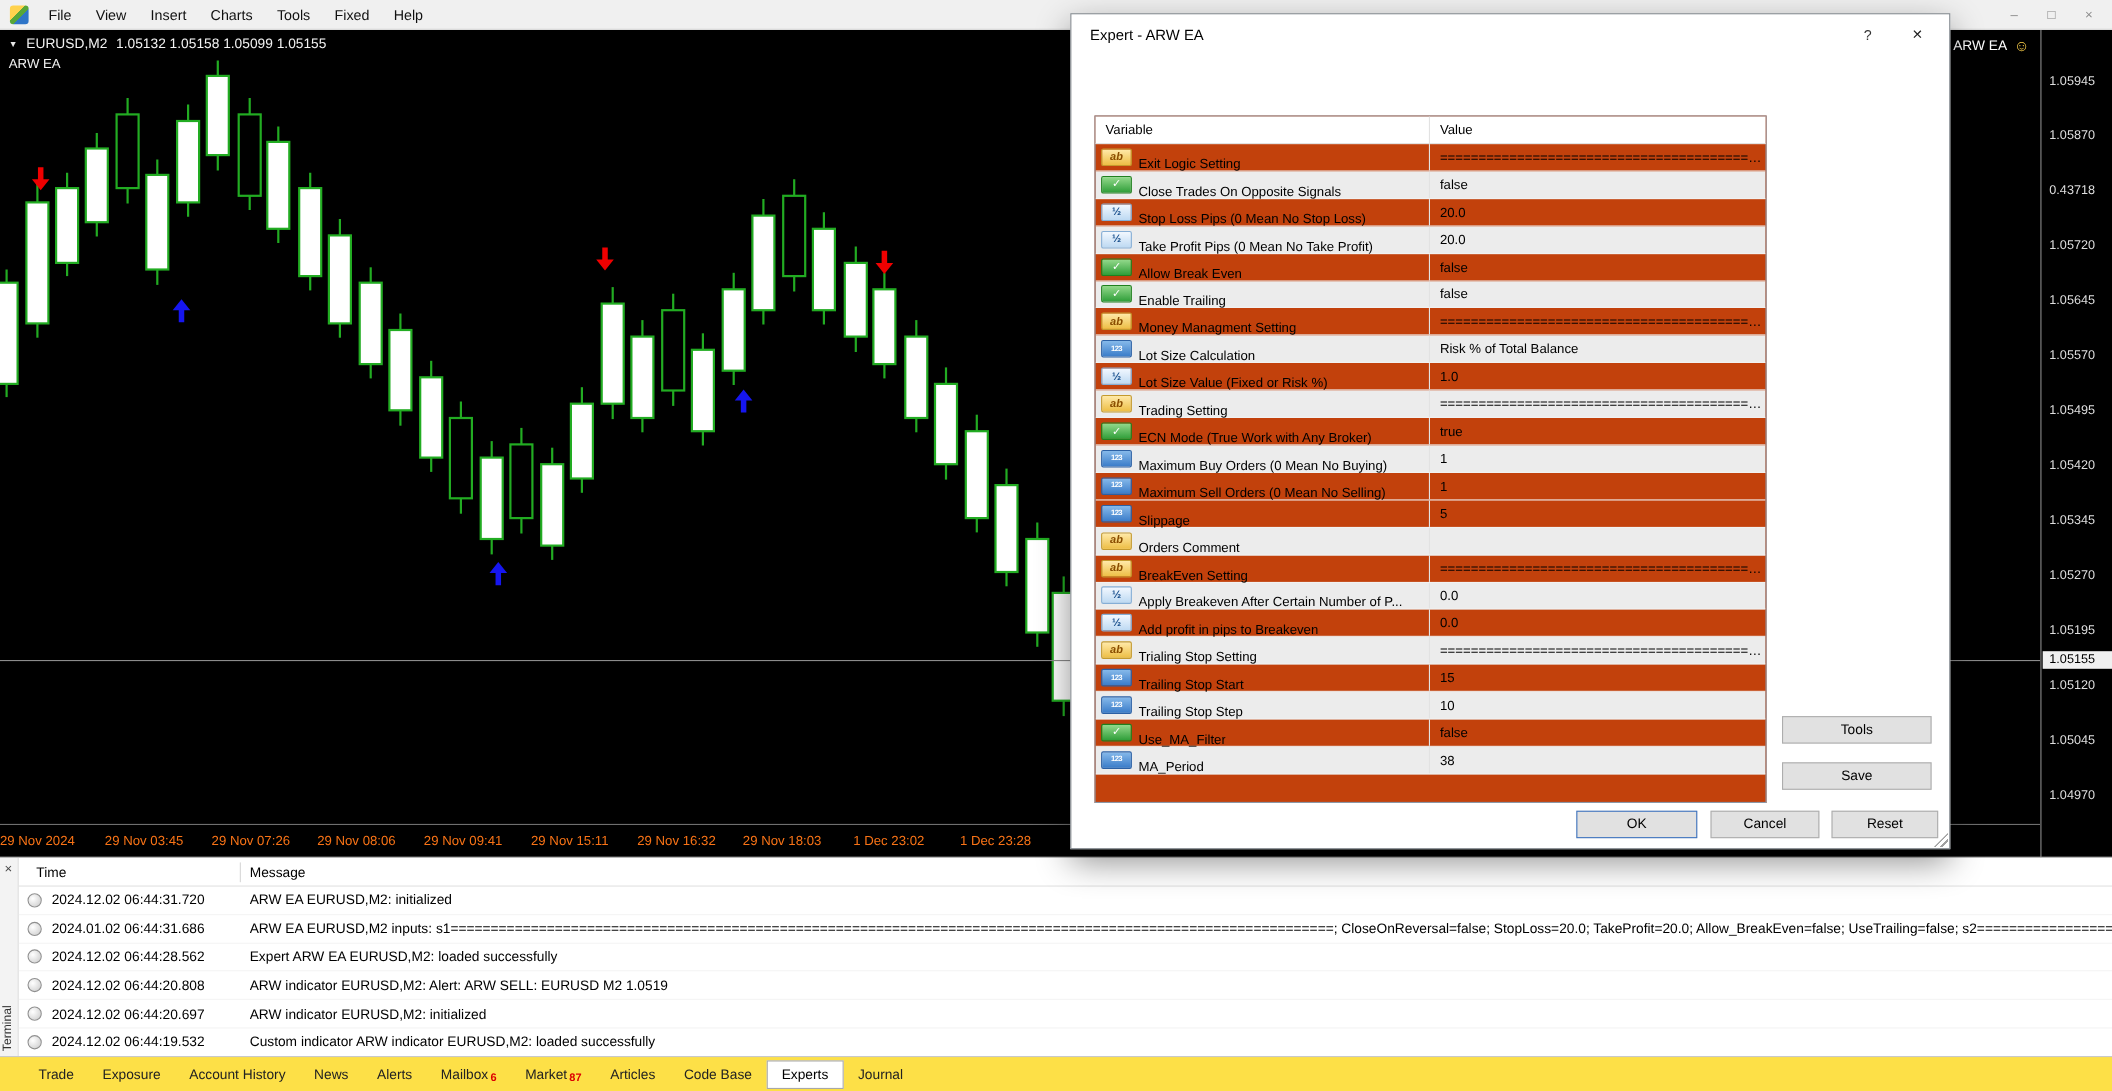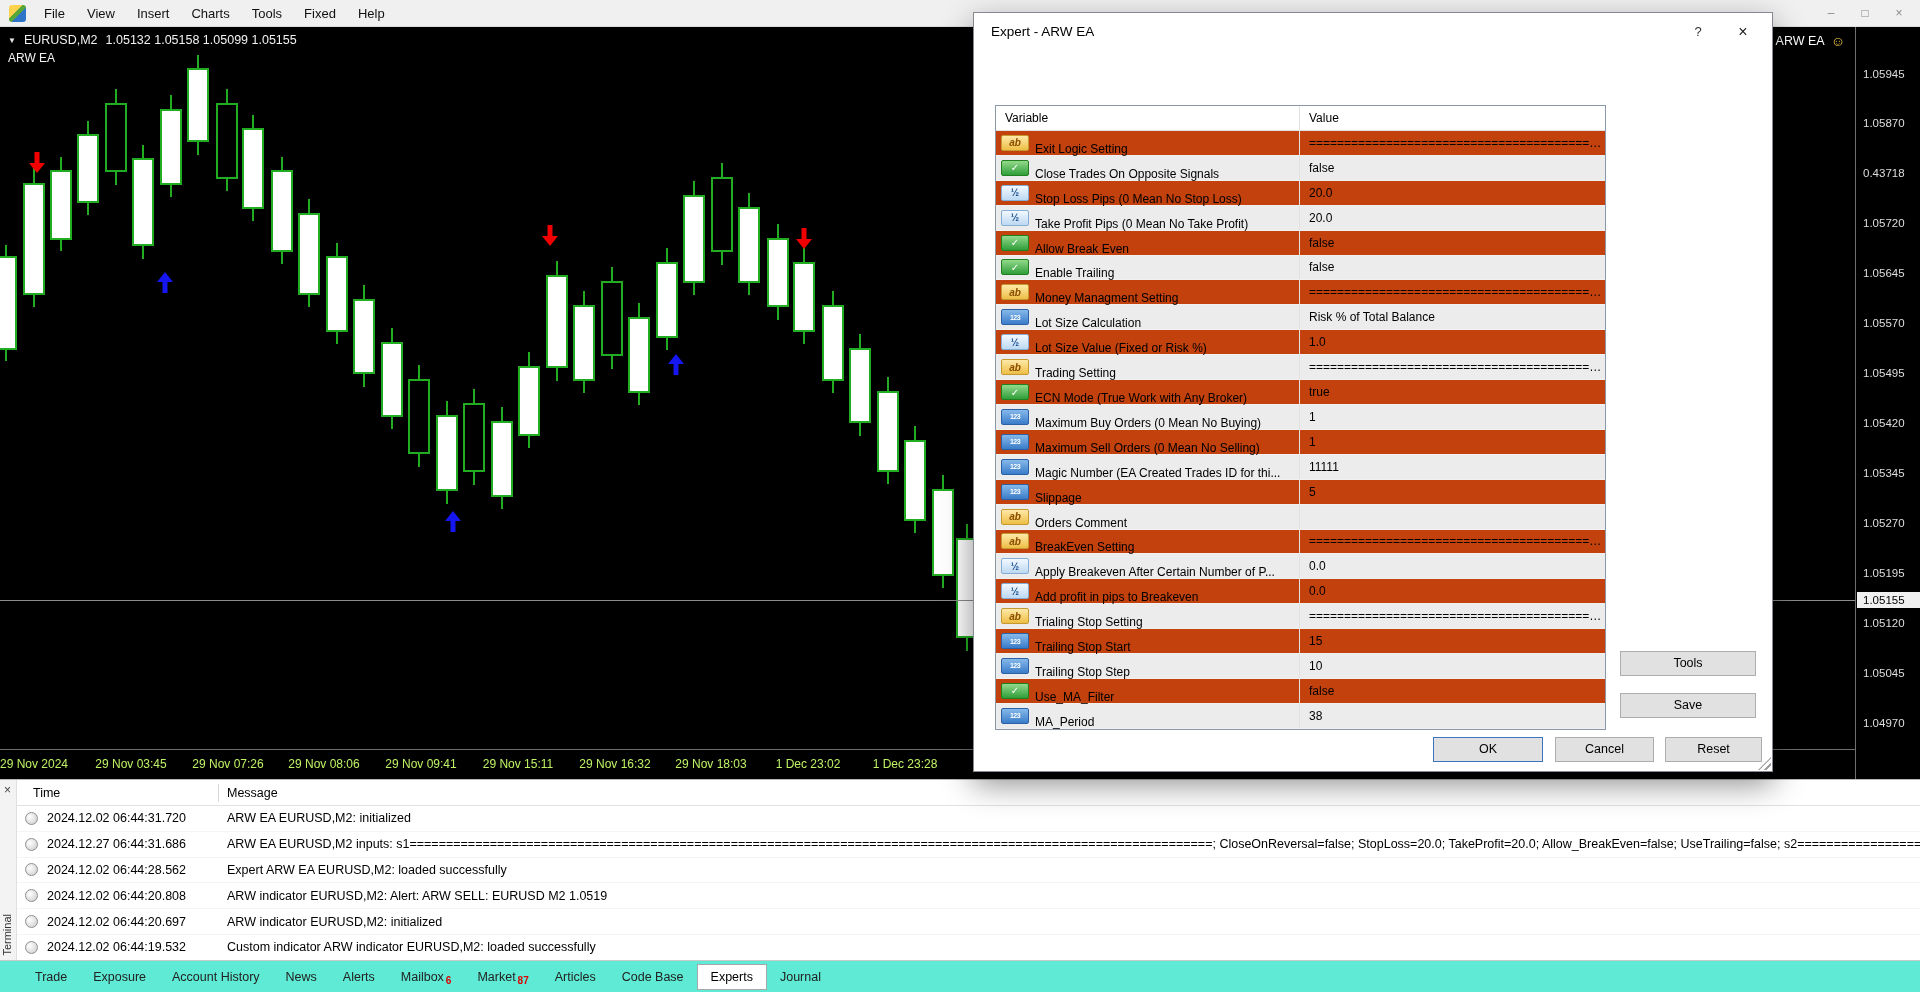--- a/index.html
+++ b/index.html
@@ -18,21 +18,21 @@
   
   .chart { position:absolute; top:27px; left:0; width:1855px; height:752px; background:#000; z-index:1; }
   .plot { position:absolute; top:0; left:0; }
   .bid-line { position:absolute; left:0; top:573px; width:100%; height:0; border-top:1px solid #8c8c8c; }
   .sym-info { position:absolute; top:6px; left:8px; color:#f2f2f2; font-size:12.5px; display:flex; gap:8px; align-items:center; white-space:nowrap; }
   .tri { font-size:8px; color:#e8e8e8; }
   .ea-label { position:absolute; top:24px; left:8px; color:#f2f2f2; font-size:12px; }
   .ea-badge { position:absolute; top:7px; right:10px; color:#fff; font-size:12.5px; display:flex; gap:6px; align-items:center; }
   .smiley { color:#ffd24a; font-size:14px; line-height:1; }
   .time-strip { position:absolute; left:0; top:722px; width:100%; height:30px; border-top:1px solid #6f6f6f; }
-  .time-label { position:absolute; top:7px; transform:translateX(-50%); color:#bef264; font-size:12px; white-space:nowrap; }
+  .time-label { position:absolute; top:7px; transform:translateX(-50%); color:#f97316; font-size:12px; white-space:nowrap; }
 
   
   .price-axis { position:absolute; top:27px; left:1855px; width:65px; height:752px; background:#000; border-left:1px solid #6f6f6f; z-index:2; }
   .price-label { position:absolute; left:7px; transform:translateY(-50%); color:#dedede; font-size:11.5px; }
   .price-current { position:absolute; left:1px; top:573px; transform:translateY(-50%); width:63px; background:#f0f0f0; color:#000; font-size:11.5px; padding:2px 0 2px 6px; }
 
   
   .dialog { position:absolute; left:973px; top:12px; width:800px; height:760px; background:#fff; border:1px solid #848a90; box-shadow:0 12px 30px rgba(0,0,0,.45); z-index:50; }
   .dlg-title { position:absolute; top:0; left:0; height:38px; line-height:38px; padding-left:17px; font-size:13.5px; color:#000; }
   .dlg-help { position:absolute; top:7px; right:60px; width:28px; height:24px; text-align:center; line-height:24px; color:#333; font-size:13px; }
@@ -76,21 +76,21 @@
   .th-time { position:absolute; left:16px; }
   .th-sep { position:absolute; left:201px; top:4px; height:18px; border-left:1px solid #d8d8d8; }
   .th-msg { position:absolute; left:210px; }
   .term-rows { position:absolute; left:17px; top:26px; right:0; bottom:0; font-size:12.5px; overflow:hidden; }
   .term-row { height:25.8px; display:flex; align-items:center; border-bottom:1px solid #f4f4f4; }
   .t-ic { width:13px; height:13px; border-radius:50%; border:1px solid #8f8f8f; background:radial-gradient(circle at 35% 35%, #ffffff, #c9c9c9); margin:0 9px 0 8px; flex:none; }
   .t-time { width:180px; flex:none; color:#000; }
   .t-msg { white-space:nowrap; overflow:hidden; color:#000; padding-right:8px; }
 
   
-  .tabbar { position:absolute; top:960px; left:0; width:1920px; height:32px; background:#5eead4; border-top:1px solid #c9c9c9; display:flex; align-items:center; padding-left:22px; z-index:4; }
+  .tabbar { position:absolute; top:960px; left:0; width:1920px; height:32px; background:#fde047; border-top:1px solid #c9c9c9; display:flex; align-items:center; padding-left:22px; z-index:4; }
   .btab { padding:5px 13px; font-size:12.5px; color:#222; display:flex; align-items:flex-start; white-space:nowrap; }
   .btab.active { background:#fff; border:1px solid #a8a8a8; color:#000; }
   .btab-badge { color:#dd0000; font-size:10px; font-weight:bold; margin-left:2px; position:relative; top:5px; }
 </style>
 </head>
 <body>
 
 <div class="menubar">
   <div class="app-logo"></div>
   <div class="menu-items">
@@ -327,27 +327,20 @@
           </div>
           <span class="pt-value">1</span>
         </div>
         <div class="pt-row">
           <div class="pt-left">
             <span class="ic ic-int">123</span>
             <span class="pt-name">Maximum Sell Orders (0 Mean No Selling)</span>
           </div>
           <span class="pt-value">1</span>
         </div>
-        <div class="pt-row alt">
-          <div class="pt-left">
-            <span class="ic ic-int">123</span>
-            <span class="pt-name">Magic Number (EA Created Trades ID for thi...</span>
-          </div>
-          <span class="pt-value">11111</span>
-        </div>
         <div class="pt-row">
           <div class="pt-left">
             <span class="ic ic-int">123</span>
             <span class="pt-name">Slippage</span>
           </div>
           <span class="pt-value">5</span>
         </div>
         <div class="pt-row alt">
           <div class="pt-left">
             <span class="ic ic-ab">ab</span>
@@ -432,21 +425,21 @@
     <span class="th-msg">Message</span>
   </div>
   <div class="term-rows">
       <div class="term-row">
         <span class="t-ic"></span>
         <span class="t-time">2024.12.02 06:44:31.720</span>
         <span class="t-msg">ARW EA EURUSD,M2: initialized</span>
       </div>
       <div class="term-row">
         <span class="t-ic"></span>
-        <span class="t-time">2024.12.27 06:44:31.686</span>
+        <span class="t-time">2024.01.02 06:44:31.686</span>
         <span class="t-msg">ARW EA EURUSD,M2 inputs: s1==============================================================================================================; CloseOnReversal=false; StopLoss=20.0; TakeProfit=20.0; Allow_BreakEven=false; UseTrailing=false; s2====================</span>
       </div>
       <div class="term-row">
         <span class="t-ic"></span>
         <span class="t-time">2024.12.02 06:44:28.562</span>
         <span class="t-msg">Expert ARW EA EURUSD,M2: loaded successfully</span>
       </div>
       <div class="term-row">
         <span class="t-ic"></span>
         <span class="t-time">2024.12.02 06:44:20.808</span>

